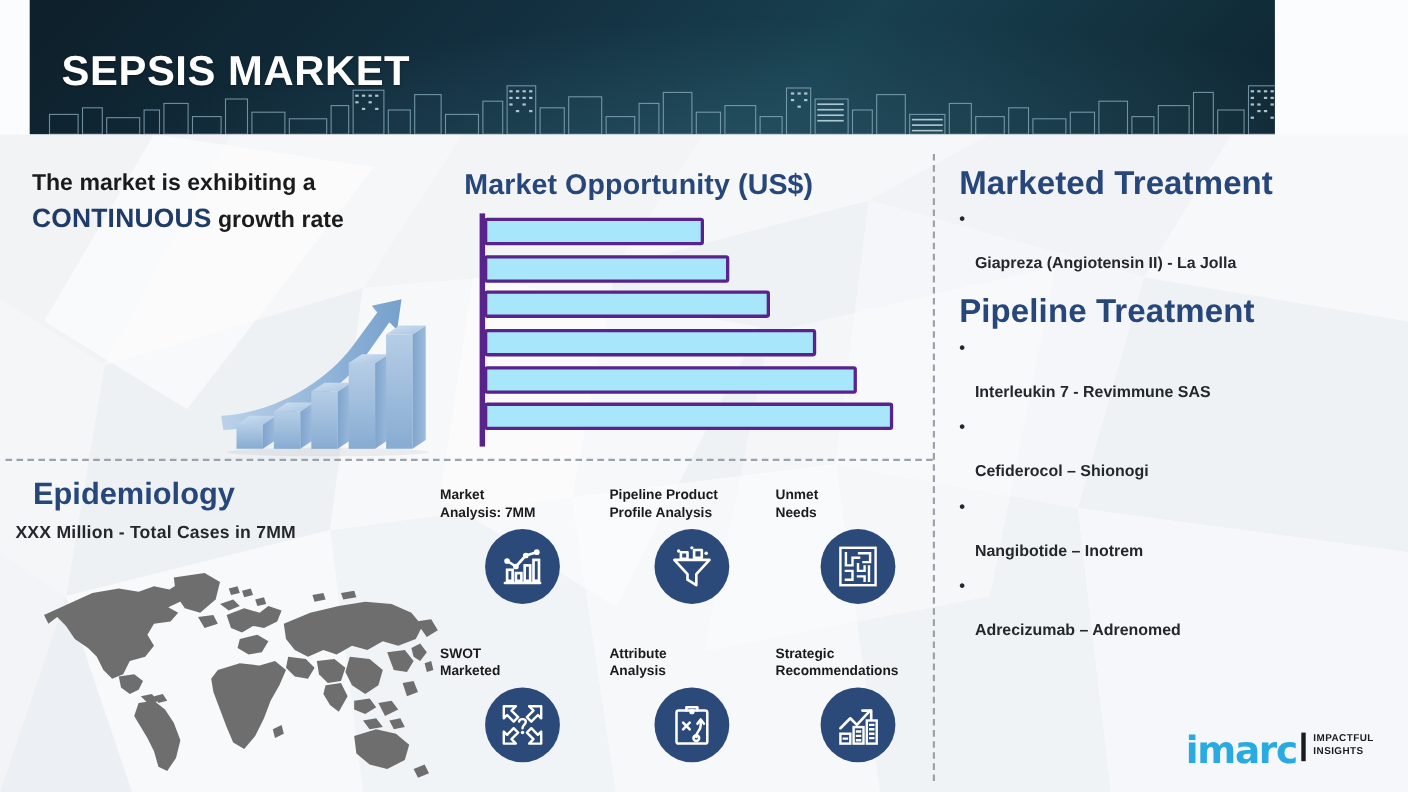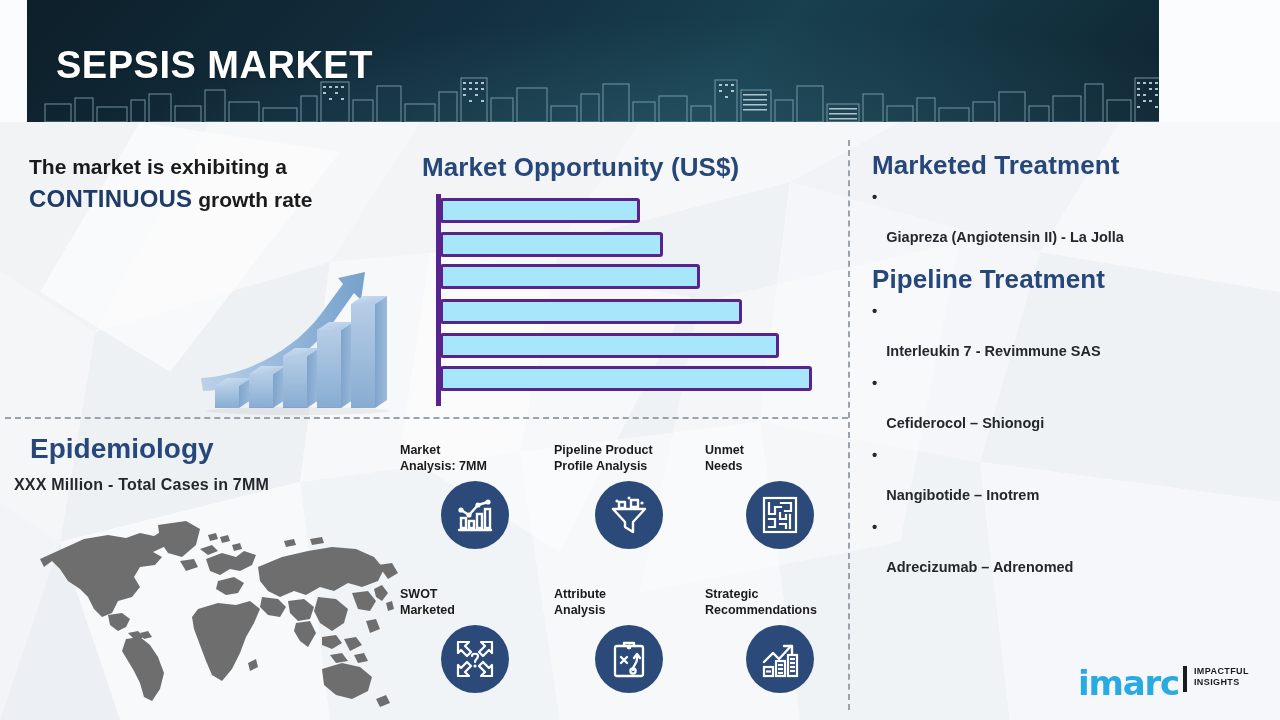--- a/index.html
+++ b/index.html
@@ -74,21 +74,21 @@
     border-top:2px dashed #9aa3ab;
   }
   #div-v {
     position:absolute; left:848px; top:140px; width:0; height:570px;
     border-left:2px dashed #9aa3ab;
   }
 
   
   #treat { position:absolute; left:872px; top:150px; width:400px; }
   .treat-h {
-    font-size:26px; font-weight:bold; color:#27477a; letter-spacing:.1px;
+    font-size:30px; font-weight:bold; color:#27477a; letter-spacing:.1px;
     margin-bottom:6px;
   }
   .treat-h.second { margin-top:16px; }
   .treat-li {
     display:flex; align-items:flex-start; gap:9px;
     font-size:14.5px; font-weight:bold; color:#24282c;
     line-height:1.45; margin-bottom:11px;
   }
   .treat-li .bullet { color:#24282c; font-size:15px; line-height:1.35; flex:0 0 auto; }
   .treat-li .txt { max-width:330px;margin-top:40px; }

